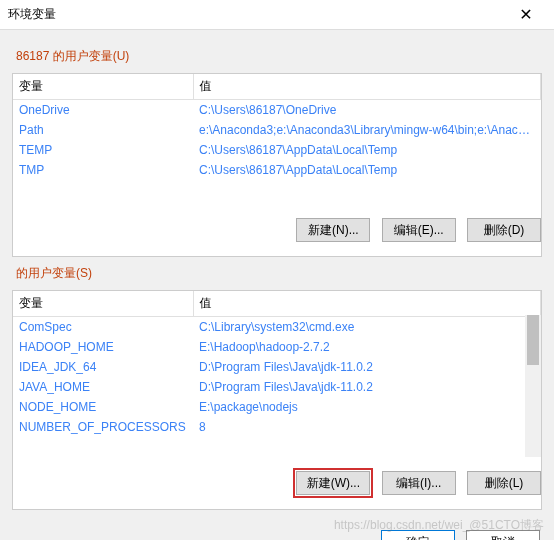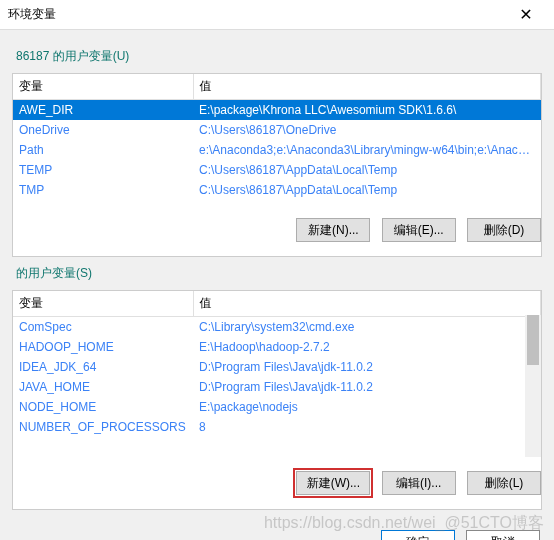--- a/index.html
+++ b/index.html
@@ -1,38 +1,38 @@
 <!DOCTYPE html>
 <html><head>
 <meta charset="utf-8">
 <style>
 * { box-sizing: border-box; margin: 0; padding: 0; font-family: "Microsoft YaHei", "Segoe UI", sans-serif; font-size: 12px; }
 body { background: #f0f0f0; width: 554px; height: 540px; overflow: hidden; }
 .titlebar { background: #fff; height: 30px; display: flex; align-items: center; padding: 0 8px; border-bottom: 1px solid #ddd; }
 .titlebar .title { flex: 1; color: #000; }
 .close-btn { width: 40px; height: 30px; display: flex; align-items: center; justify-content: center; font-size: 16px; cursor: default; }
 .content { padding: 12px 12px 0 12px; }
-.section-label { margin: 6px 0 8px 4px; color: #0f766e; }
+.section-label { margin: 6px 0 8px 4px; color: #c2410c; }
 .groupbox { border: 1px solid #ccc; background: #fff; position: relative; margin-bottom: 8px; }
 .table-wrap { height: 130px; overflow-y: auto; overflow-x: hidden; position: relative; }
 .table-wrap.system { height: 166px; }
 .env-table { width: 100%; border-collapse: collapse; table-layout: fixed; }
 .env-table th { text-align: left; font-weight: normal; padding: 4px 6px; border-bottom: 1px solid #e0e0e0; border-right: 1px solid #e0e0e0; background: #fff; color: #000; position: sticky; top: 0; }
 .env-table th:first-child { width: 180px; }
 .env-table td { padding: 3px 6px; white-space: nowrap; overflow: hidden; text-overflow: ellipsis; color: #3b82f6; }
 .env-table tr.selected td { background: #0078d7; color: #fff; }
 .scrollbar-v { position: absolute; right: 0; top: 24px; bottom: 0; width: 16px; background: #f0f0f0; }
 .scrollbar-v .thumb { position: absolute; left: 2px; right: 2px; background: #c0c0c0; }
 .btn-row { text-align: right; padding: 14px 0 14px 0; }
 .btn { display: inline-block; min-width: 74px; height: 24px; line-height: 22px; text-align: center; background: #e1e1e1; border: 1px solid #adadad; margin-left: 8px; cursor: default; color: #000; }
 .btn.highlight { outline: 2px solid #d03030; outline-offset: 1px; }
 .dialog-btns { text-align: right; padding: 12px 14px 14px 0; }
 .dialog-btn { display: inline-block; min-width: 74px; height: 24px; line-height: 22px; text-align: center; background: #fff; border: 1px solid #888; margin-left: 8px; cursor: default; color: #000; }
 .dialog-btn.primary { border: 1px solid #0078d7; }
-.watermark { position: absolute; bottom: 6px; right: 10px; color: rgba(120,120,120,0.35); font-size: 16px; pointer-events: none; z-index: 5; }
+.watermark { position: absolute; bottom: 6px; right: 10px; color: rgba(120,120,120,0.35); font-size: 12px; pointer-events: none; z-index: 5; }
 </style>
 </head>
 <body>
 
 <div class="titlebar">
   <span class="title">环境变量</span>
   <span class="close-btn">✕</span>
 </div>
 
 <div class="content">
@@ -41,24 +41,20 @@
   <div class="groupbox">
     <div class="table-wrap">
       <table class="env-table">
         <thead>
           <tr>
             <th>变量</th>
             <th>值</th>
           </tr>
         </thead>
         <tbody>
-          <tr class="selected">
-            <td>AWE_DIR</td>
-            <td>E:\package\Khrona LLC\Awesomium SDK\1.6.6\</td>
-          </tr>
           <tr>
             <td>OneDrive</td>
             <td>C:\Users\86187\OneDrive</td>
           </tr>
           <tr>
             <td>Path</td>
             <td>e:\Anaconda3;e:\Anaconda3\Library\mingw-w64\bin;e:\Anacon...</td>
           </tr>
           <tr>
             <td>TEMP</td>

